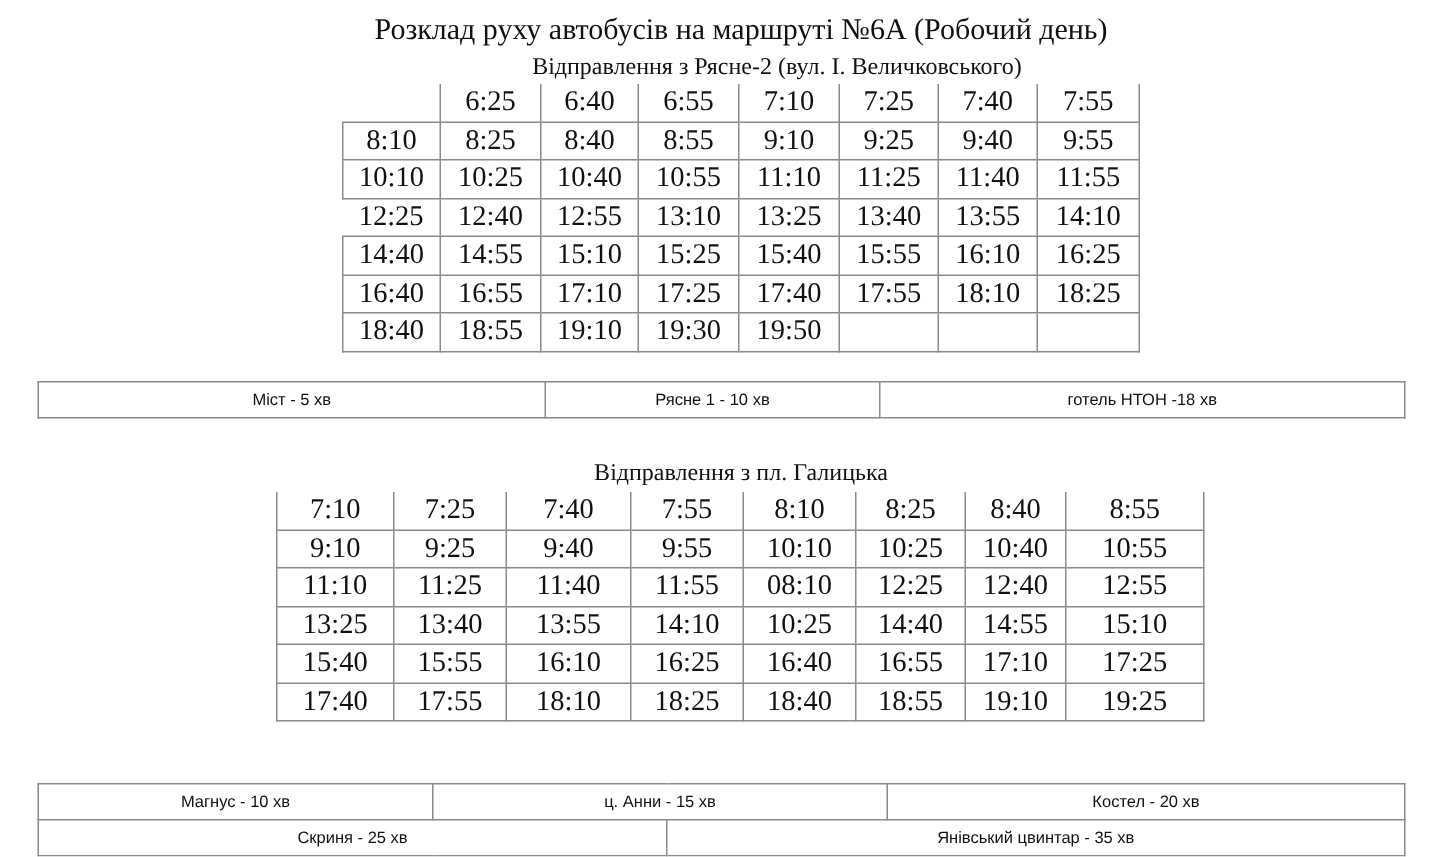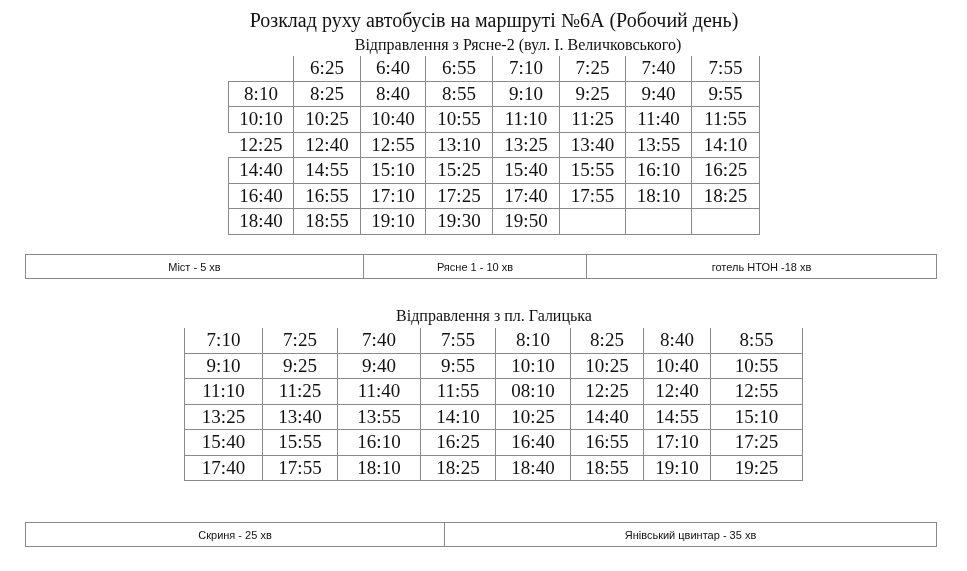--- a/index.html
+++ b/index.html
@@ -209,17 +209,22 @@
 
 <table id="stops2" class="stops sans">
   <colgroup>
     <col style="width:263px">
       <col style="width:156px">
       <col style="width:147px">
       <col style="width:345px">
   </colgroup>
   <tbody>
     <tr>
+      <td>Магнус - 10 хв</td>
+      <td colspan="2">ц. Анни - 15 хв</td>
+      <td>Костел - 20 хв</td>
+    </tr>
+    <tr>
       <td colspan="2">Скриня - 25 хв</td>
       <td colspan="2">Янівський цвинтар - 35 хв</td>
     </tr>
   </tbody>
 </table>
 
 </body></html>

